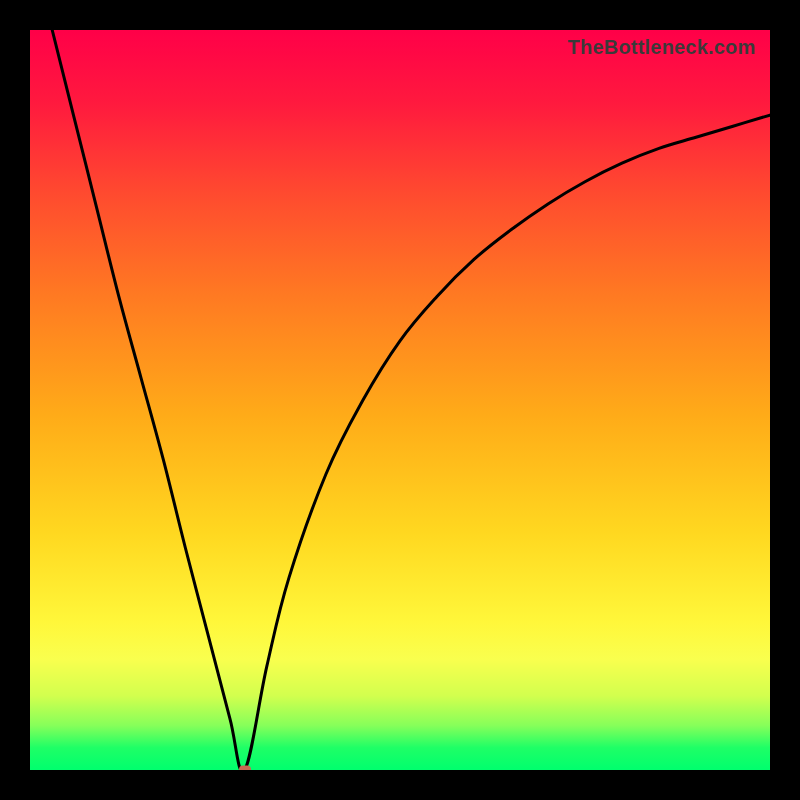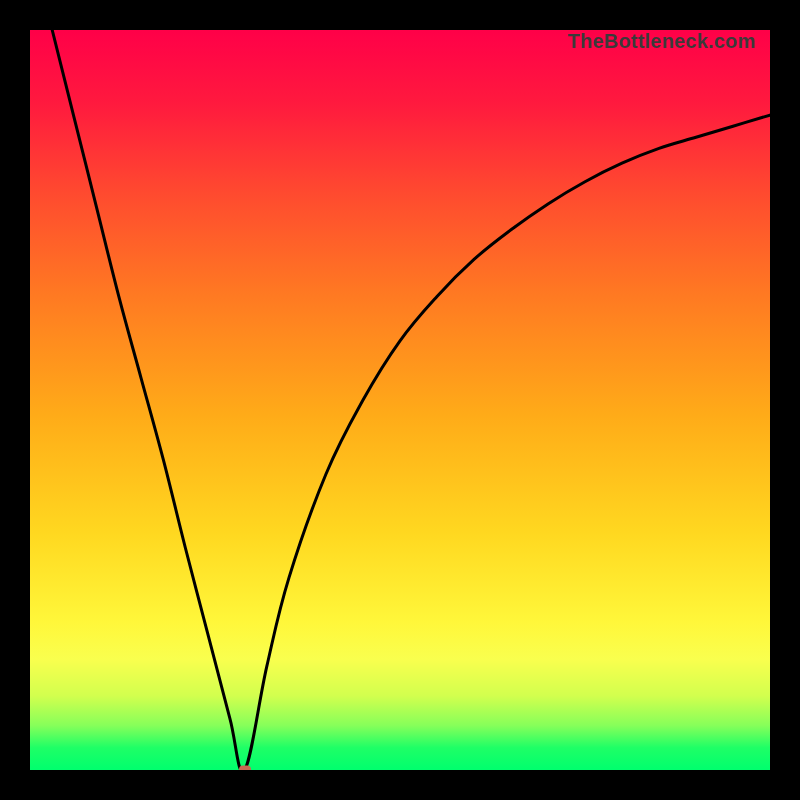--- a/index.html
+++ b/index.html
@@ -46,21 +46,21 @@
   .dot {
     position: absolute;
     width: 12px;
     height: 9px;
     background: #c86a52;
     border-radius: 4px;
     transform: translate(-50%, -50%);
   }
   .attrib {
     position: absolute;
-    top: 0;
+    top: 6px;
     right: 14px;
     font-family: Arial, Helvetica, sans-serif;
     font-weight: 600;
     font-size: 20px;
     color: #3a3a3a;
     letter-spacing: 0.2px;
   }
   svg.curve {
     position: absolute;
     inset: 0;

